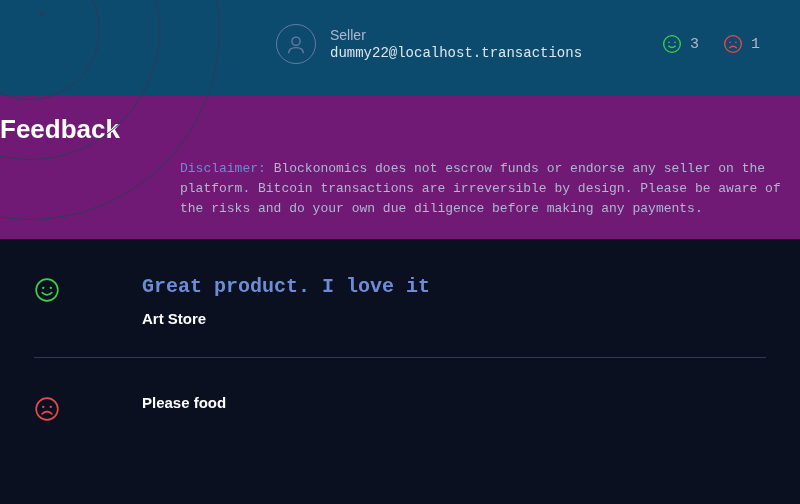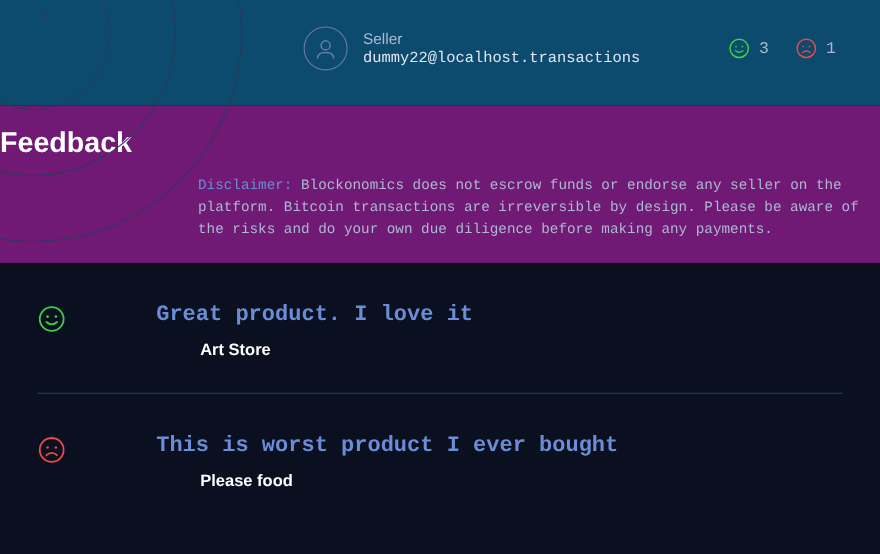--- a/index.html
+++ b/index.html
@@ -126,21 +126,20 @@
   .feedback-body .comment {
     color: #6b8dd6;
     font-size: 20px;
     margin-bottom: 12px;
     font-weight: bold;
   }
   .feedback-body .product {
     color: #ffffff;
     font-weight: 700;
     font-size: 15px;
-    margin-left: 40px;
   }
 </style>
 </head>
 <body>
 
 <div class="header">
   <div class="orbit-bg">
     <div class="orbit o3"></div>
     <div class="orbit o2"></div>
     <div class="orbit o1"></div>
@@ -212,18 +211,17 @@
   <div class="feedback-item">
     <div class="feedback-face">
       <svg class="face-icon large" viewBox="0 0 24 24">
         <circle cx="12" cy="12" r="10" fill="none" stroke="#e84a4a" stroke-width="1.5"></circle>
         <circle cx="8.5" cy="10" r="1.1" fill="#e84a4a"></circle>
         <circle cx="15.5" cy="10" r="1.1" fill="#e84a4a"></circle>
         <path d="M7.5 16.5 Q12 12.5 16.5 16.5" fill="none" stroke="#e84a4a" stroke-width="1.5" stroke-linecap="round"></path>
       </svg>
     </div>
     <div class="feedback-body">
-      <div class="comment mono">This is worst product I ever bought</div>
       <div class="product">Please food</div>
     </div>
   </div>
 
 </div>
 
 </body></html>

